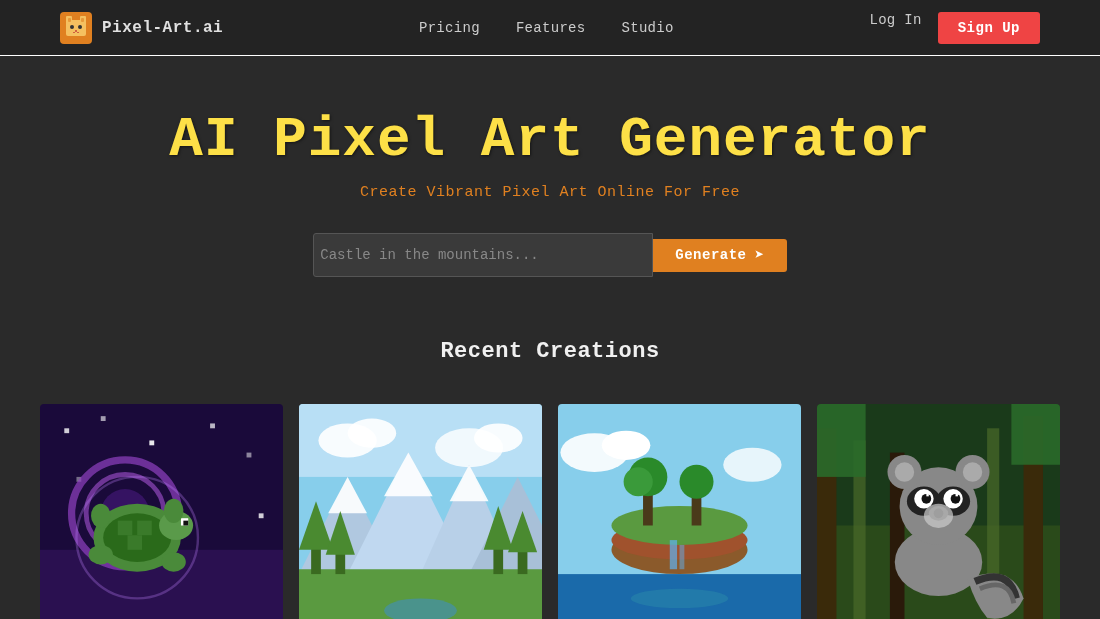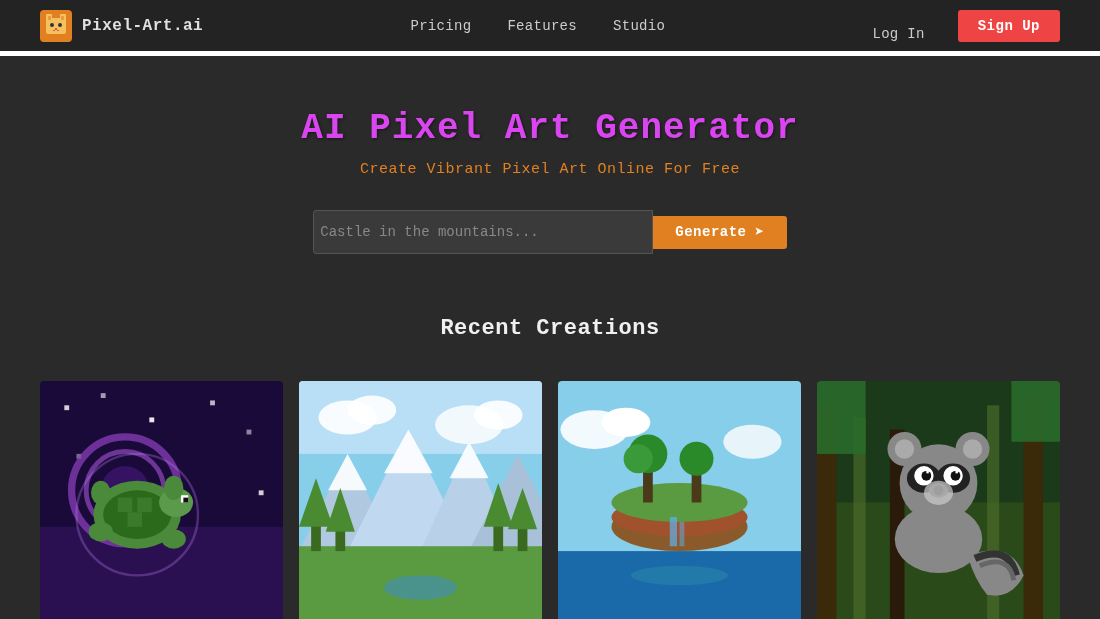--- a/index.html
+++ b/index.html
@@ -11,24 +11,24 @@
       font-family: 'Courier New', Courier, monospace;
       color: #e0e0e0;
       overflow-x: hidden;
     }
 
     
     .navbar {
       display: flex;
       align-items: center;
       justify-content: space-between;
-      padding: 0 40px;
+      padding: 0 60px;
       height: 56px;
       background-color: #232323;
-      border-bottom: 5px solid #ffffff;
+      border-bottom: 1px solid #ffffff;
     }
 
     .navbar-logo {
       display: flex;
       align-items: center;
       gap: 10px;
     }
 
     .logo-icon {
       width: 32px;
@@ -52,22 +52,22 @@
     .navbar-link {
       font-size: 14px;
       color: #cccccc;
       text-decoration: none;
       cursor: pointer;
       letter-spacing: 0.3px;
     }
 
     .navbar-actions {
       display: flex;
-      align-items: flex-end;
-      gap: 33px;
+      align-items: flex-start;
+      gap: 16px;
     }
 
     .btn-login {
       font-size: 14px;
       color: #cccccc;
       background: none;
       border: none;
       cursor: pointer;
       font-family: inherit;
       letter-spacing: 0.3px;
@@ -86,23 +86,23 @@
       border-radius: 3px;
     }
 
     
     .hero {
       text-align: center;
       padding: 52px 20px 30px;
     }
 
     .hero-title {
-      font-size: 36px;
+      font-size: 56px;
       font-weight: bold;
-      color: #d946ef;
+      color: #fde047;
       letter-spacing: 1px;
       margin-bottom: 12px;
       text-shadow: 1px 1px 3px rgba(0,0,0,0.5);
     }
 
     .hero-subtitle {
       font-size: 15px;
       color: #e08020;
       letter-spacing: 0.5px;
       margin-bottom: 32px;

